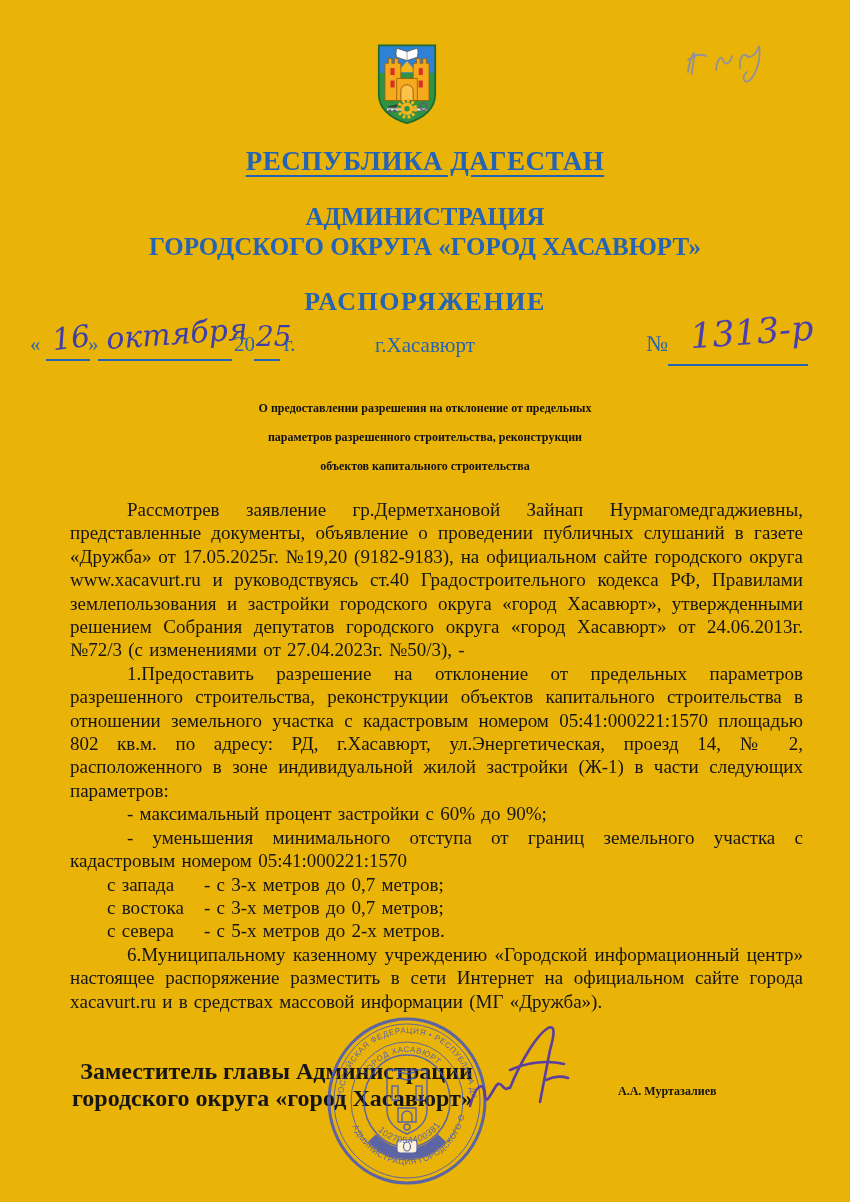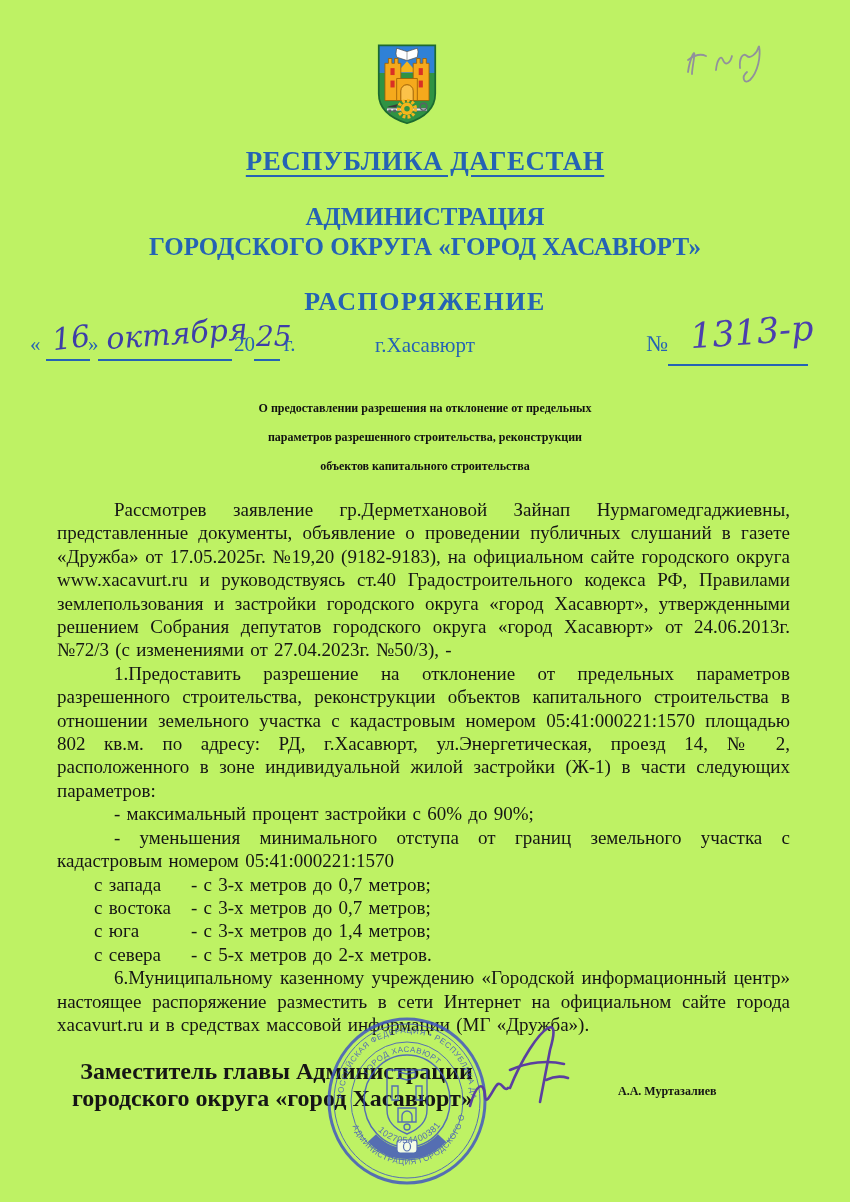--- a/index.html
+++ b/index.html
@@ -1,33 +1,33 @@
 <!DOCTYPE html>
 <html><head>
 <meta charset="utf-8">
 <style>
   html,body{margin:0;padding:0;background:#e8e8e8;}
   .page{
-    position:relative;width:850px;height:1202px;background:#bef264;
+    position:relative;width:850px;height:1202px;background:#eab308;
     margin:0 auto;overflow:hidden;
     font-family:"Liberation Serif",serif;color:#151515;
   }
   .abs{position:absolute;}
   .center{left:0;width:850px;text-align:center;}
   .blue{color:#2563b4;}
   .h-republic{top:146px;font-size:27px;font-weight:bold;letter-spacing:.5px;}
   .h-republic span{text-decoration:underline;text-underline-offset:5px;}
   .h-admin1{top:203px;font-size:25px;font-weight:bold;}
   .h-admin2{top:233px;font-size:25px;font-weight:bold;}
   .h-doctype{top:287px;font-size:26px;font-weight:bold;letter-spacing:1.5px;}
   .printed{font-size:21px;color:#2563b4;}
   .hand{font-family:"DejaVu Serif",serif;font-style:italic;color:#3e3ea8;}
   .uline{background:#2563b4;height:2px;}
   .title{top:394px;font-weight:bold;font-size:12px;line-height:29px;color:#111;}
-  .bodytext{top:498px;left:57px;width:733px;font-size:19px;line-height:23.4px;text-align:justify;word-spacing:1.5px;}
+  .bodytext{top:498px;left:70px;width:733px;font-size:19px;line-height:23.4px;text-align:justify;word-spacing:1.5px;}
   .bodytext p{margin:0;text-indent:57px;}
   .setback-row{margin-left:37px;display:flex;}
   .setback-side{width:97px;flex:none;}
   .sig-left{left:72px;top:1058px;font-weight:bold;font-size:24px;line-height:27px;text-align:right;}
   .sig-name{left:618px;top:1084px;font-weight:bold;font-size:12px;}
   .stamp{left:326px;top:1016px;opacity:.84;}
   svg text{font-family:"Liberation Sans",sans-serif;}
 </style>
 </head>
 <body>
@@ -113,24 +113,20 @@
     <p>- уменьшения минимального отступа от границ земельного участка с кадастровым номером 05:41:000221:1570</p>
     <div class="setback-row">
       <span class="setback-side">с запада</span>
       <span>- с 3-х метров до 0,7 метров;</span>
     </div>
     <div class="setback-row">
       <span class="setback-side">с востока</span>
       <span>- с 3-х метров до 0,7 метров;</span>
     </div>
     <div class="setback-row">
-      <span class="setback-side">с юга</span>
-      <span>- с 3-х метров до 1,4 метров;</span>
-    </div>
-    <div class="setback-row">
       <span class="setback-side">с севера</span>
       <span>- с 5-х метров до 2-х метров.</span>
     </div>
     <p>6.Муниципальному казенному учреждению «Городской информационный центр» настоящее распоряжение разместить в сети Интернет на официальном сайте города xacavurt.ru и в средствах массовой информации (МГ «Дружба»).</p>
   </div>
 
   <div class="abs sig-left">
     <div>Заместитель главы Администрации</div>
     <div>городского округа «город Хасавюрт»</div>
   </div>

